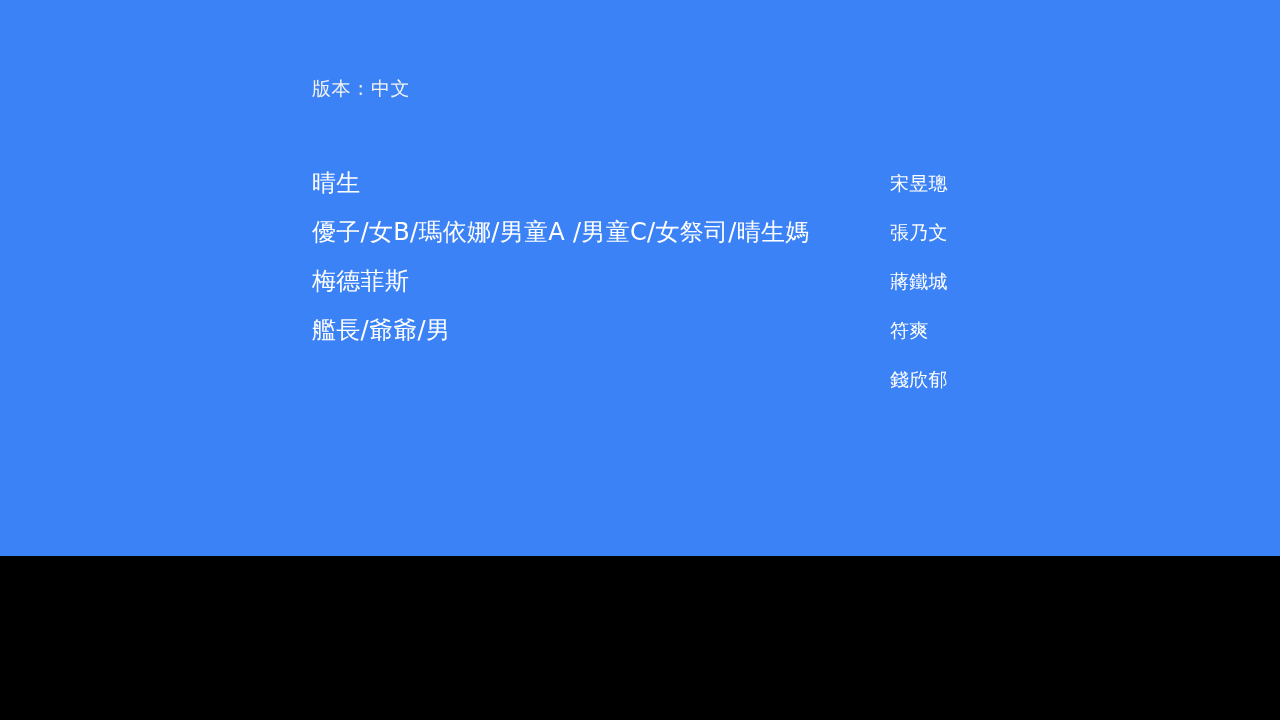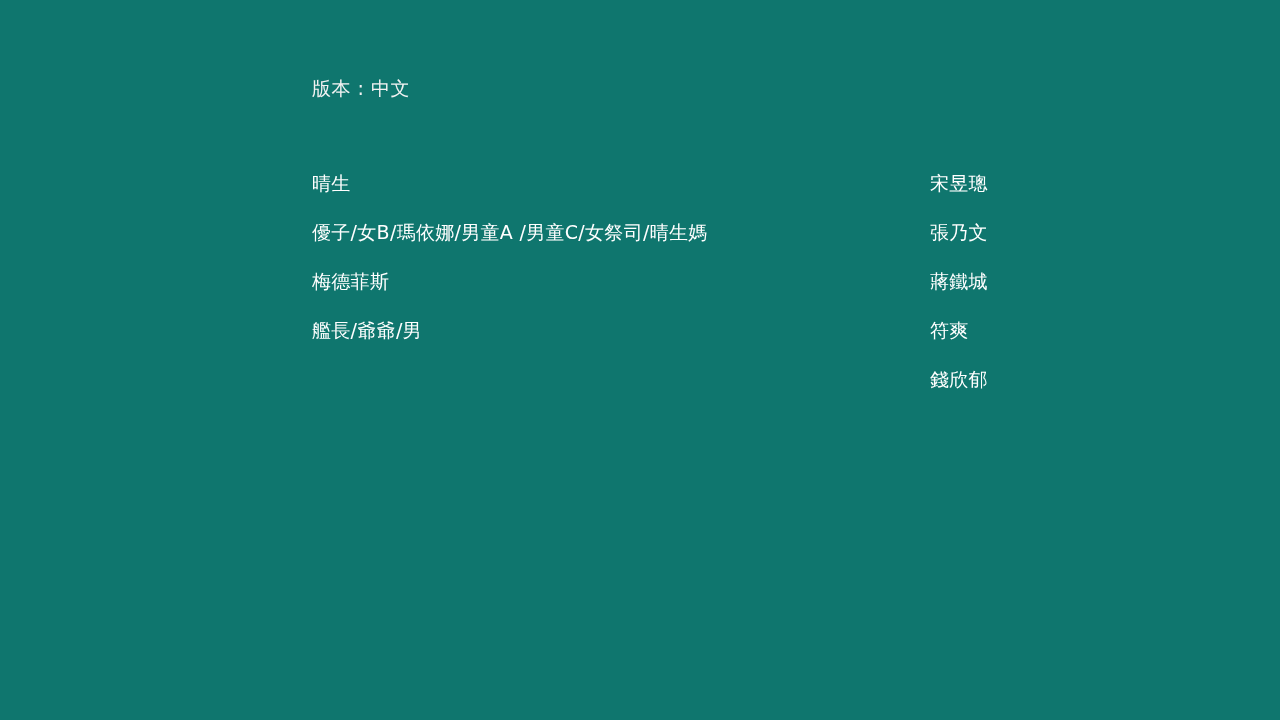--- a/index.html
+++ b/index.html
@@ -10,22 +10,22 @@
     height: 720px;
     overflow: hidden;
   }
   body {
     font-family: "DejaVu Sans", "Liberation Sans", sans-serif;
     color: #ffffff;
   }
   .credits-screen {
     position: relative;
     width: 1280px;
-    height: 720px;
-    background: #0f766e;
+    height: 556px;
+    background: #3b82f6;
   }
   .version-line {
     position: absolute;
     left: 312px;
     top: 74px;
     font-size: 19px;
     line-height: 28px;
     color: #f2f2f2;
     letter-spacing: 0.5px;
     white-space: nowrap;
@@ -38,36 +38,35 @@
   }
   .credit-row {
     position: relative;
     height: 49px;
     display: block;
   }
   .credit-role {
     position: absolute;
     left: 0;
     top: 0;
-    font-size: 19px;
+    font-size: 24px;
     line-height: 26px;
     color: #ffffff;
     white-space: nowrap;
     letter-spacing: 0.3px;
   }
   .credit-name {
     position: absolute;
     left: 578px;
     top: 0;
     font-size: 19px;
     line-height: 26px;
     color: #ffffff;
     white-space: nowrap;
     letter-spacing: 0.3px;
-    margin-left: 40px;
   }
 </style>
 </head>
 <body>
 
 <div class="credits-screen">
 
   <div class="version-line">版本 : 中文</div>
 
   <div class="credits-list">

